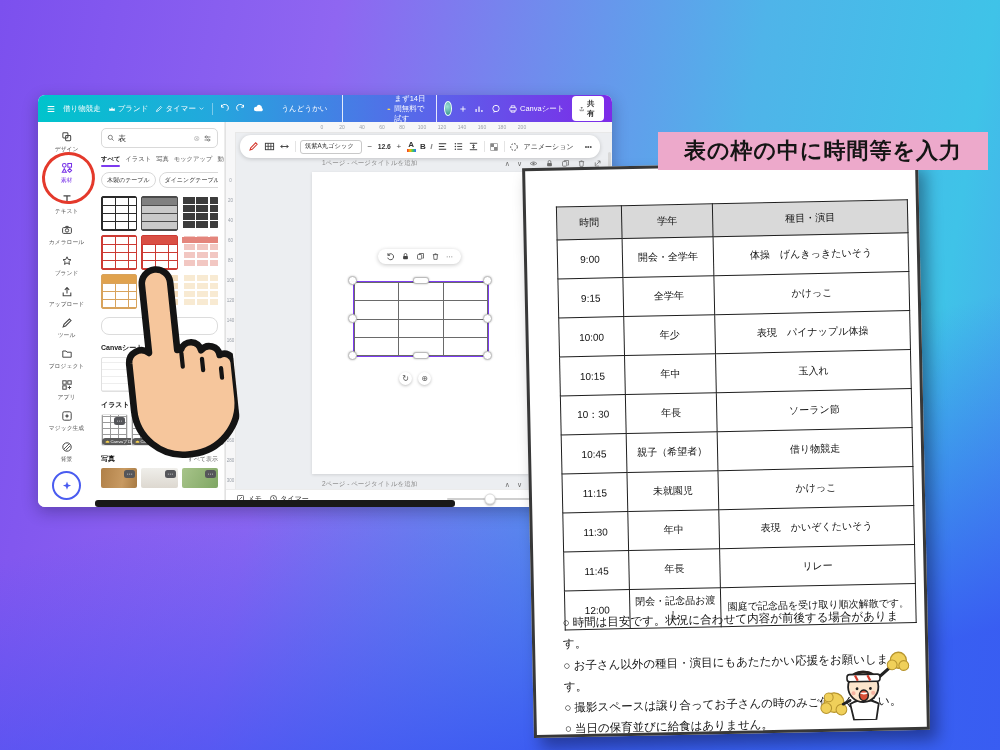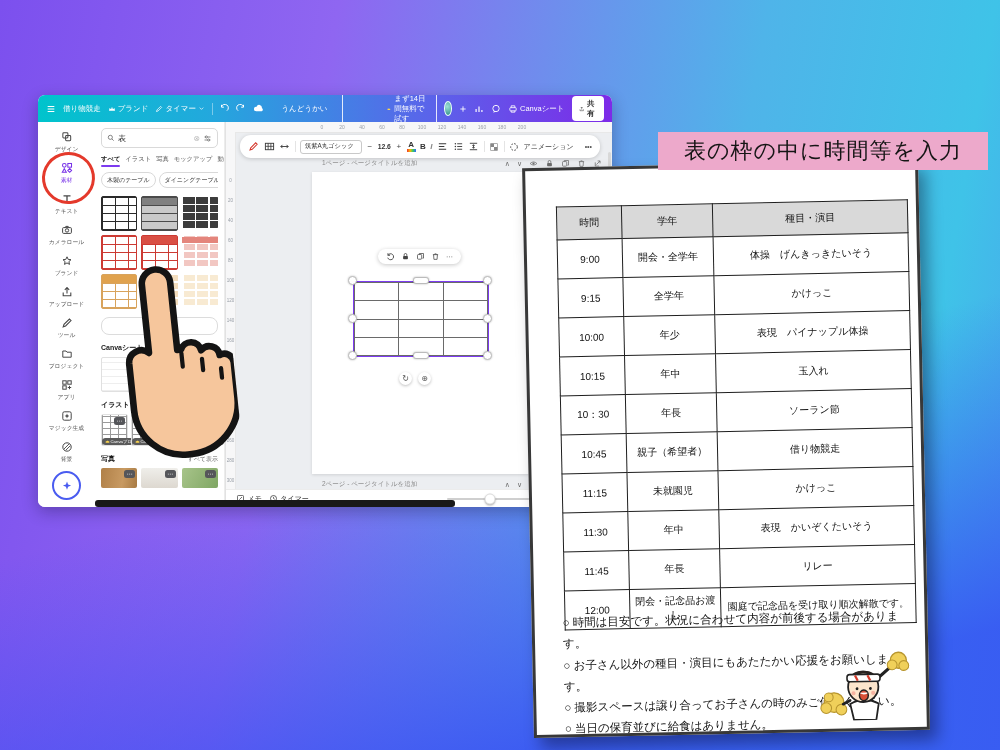--- a/index.html
+++ b/index.html
@@ -120,21 +120,21 @@
 
   
   .paper{position:absolute;left:528px;top:164px;width:396px;height:570px;background:#fff;border:3px solid #383838;box-sizing:border-box;transform:rotate(-1.2deg);box-shadow:7px 10px 16px rgba(0,0,20,.38);z-index:20;}
   .sched{position:absolute;left:30px;top:36px;width:352px;border-collapse:collapse;font-size:10px;color:#111;}
   .sched th{border:1px solid #1f1f1f;background:#d9d9d9;height:30px;font-weight:normal;}
   .sched td{border:1px solid #1f1f1f;height:36px;text-align:center;}
   .notes{position:absolute;left:28px;top:442px;right:18px;font-size:11.5px;color:#111;line-height:1.85;}
   .cheer{position:absolute;right:12px;bottom:8px;}
 
   
-  .callout{position:absolute;left:658px;top:132px;width:330px;height:38px;background:#eda9cb;color:#151515;display:flex;align-items:center;justify-content:center;font-size:22px;letter-spacing:1px;z-index:30;}
+  .callout{position:absolute;left:658px;top:132px;width:330px;height:38px;background:#eda9cb;color:#151515;display:flex;align-items:center;justify-content:center;font-size:22px;letter-spacing:1px;z-index:30;font-weight:bold;}
 </style>
 </head>
 <body>
 
 <svg width="0" height="0" style="position:absolute">
   <defs>
     <symbol id="ic-menu" viewBox="0 0 12 12">
         <path d="M2 3h8M2 6h8M2 9h8" stroke="currentColor" fill="none" stroke-width="1.2"></path>
       </symbol>
     <symbol id="ic-crown" viewBox="0 0 12 12">

